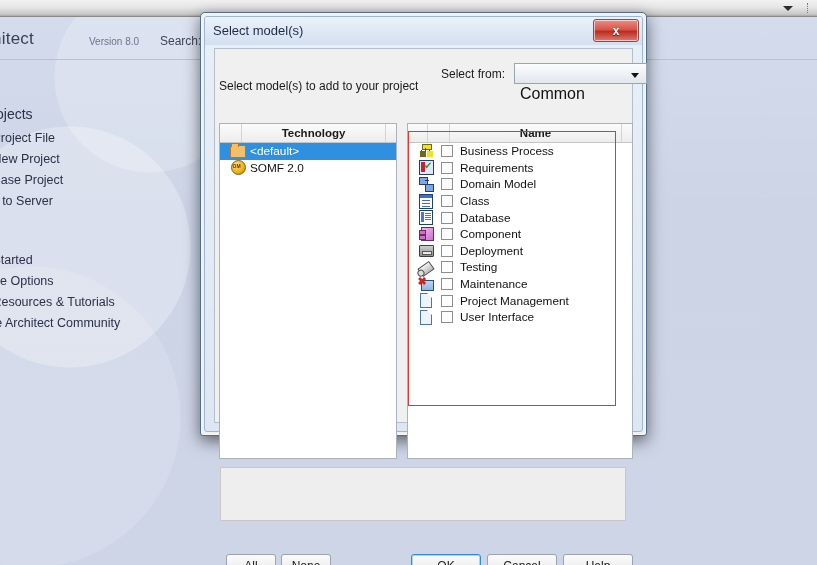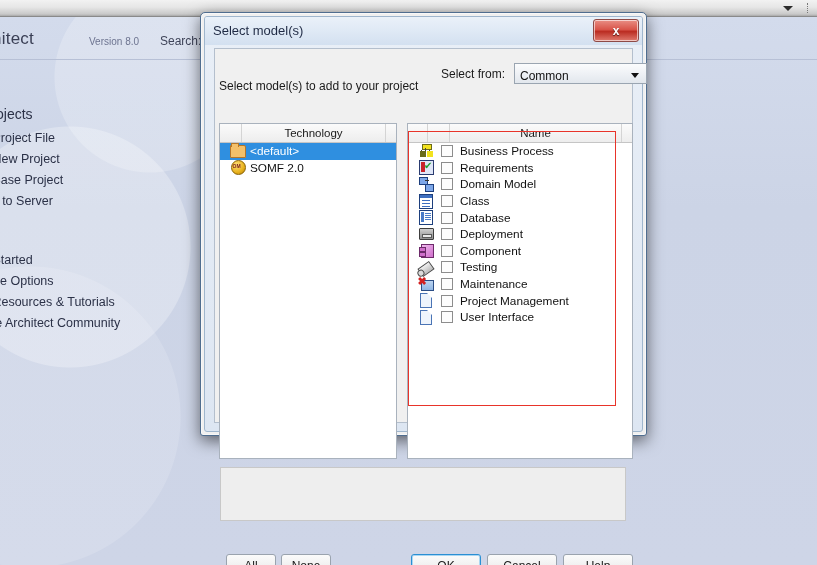--- a/index.html
+++ b/index.html
@@ -175,22 +175,22 @@
     position: absolute;
     left: 295px; top: 0;
     width: 133px; height: 21px;
     border: 1px solid #9aa5b1;
     background: linear-gradient(to bottom, #fbfcfd 0%, #eef1f5 52%, #e2e7ed 100%);
     box-sizing: border-box;
     cursor: pointer;
   }
   #combo-source .combo-text {
     position: absolute;
-    left: 5px; top: 5px;
-    font-size: 12px;
+    left: 5px; top: 21px;
+    font-size: 16px;
     color: #111;
   }
   #combo-source .combo-arrow {
     position: absolute;
     right: 7px; top: 9px;
     width: 0; height: 0;
     border-left: 4px solid transparent;
     border-right: 4px solid transparent;
     border-top: 5px solid #111;
   }
@@ -206,20 +206,21 @@
   #panel-names      { left: 192px; top: 74px; width: 226px; height: 336px; }
 
   .grid-header {
     height: 18px;
     background: linear-gradient(to bottom, #fbfbfb 0%, #ededed 100%);
     border-bottom: 1px solid #c5c5c5;
     display: flex;
     font-size: 11.5px;
     color: #1a1a1a;
     position: relative;
+    font-weight: bold;
   }
   .grid-header .hcell {
     border-right: 1px solid #d4d4d4;
     display: flex;
     align-items: center;
     justify-content: center;
     box-sizing: border-box;
     height: 100%;
   }
   .grid-header .hcell.flex { flex: 1; border-right: 1px solid #d4d4d4; }
@@ -484,35 +485,35 @@
           <span class="row-icon">
               <span class="ic ic-db"></span>
             </span>
           <span class="row-check">
               <span class="checkbox"></span>
             </span>
           <span class="row-label">Database</span>
         </div>
         <div class="grid-row">
           <span class="row-icon">
+              <span class="ic ic-comp"></span>
+            </span>
+          <span class="row-check">
+              <span class="checkbox"></span>
+            </span>
+          <span class="row-label">Component</span>
+        </div>
+        <div class="grid-row">
+          <span class="row-icon">
               <span class="ic ic-dep"></span>
             </span>
           <span class="row-check">
               <span class="checkbox"></span>
             </span>
           <span class="row-label">Deployment</span>
-        </div>
-        <div class="grid-row">
-          <span class="row-icon">
-              <span class="ic ic-comp"></span>
-            </span>
-          <span class="row-check">
-              <span class="checkbox"></span>
-            </span>
-          <span class="row-label">Component</span>
         </div>
         <div class="grid-row">
           <span class="row-icon">
               <span class="ic ic-test"></span>
             </span>
           <span class="row-check">
               <span class="checkbox"></span>
             </span>
           <span class="row-label">Testing</span>
         </div>

